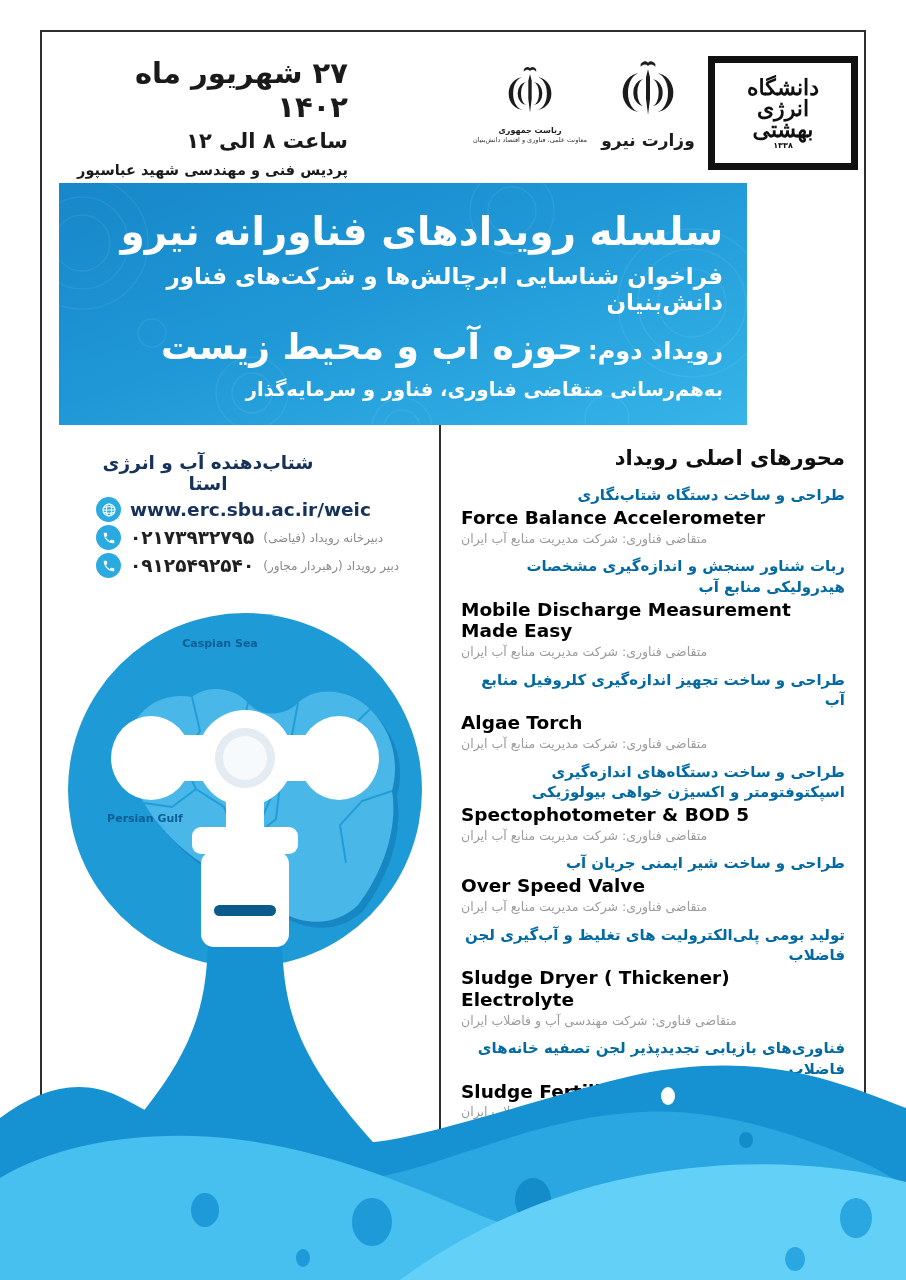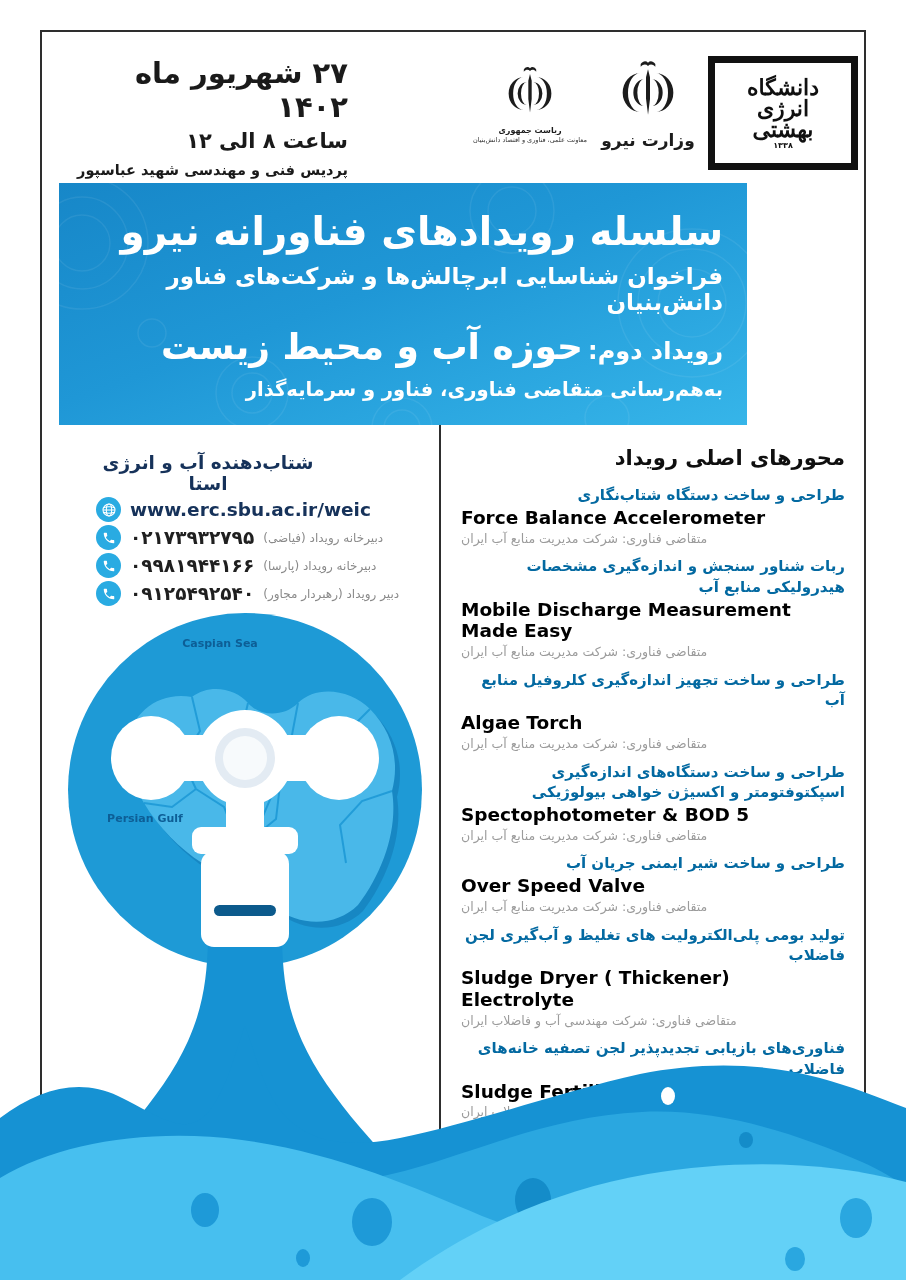--- a/index.html
+++ b/index.html
@@ -171,29 +171,20 @@
     <div class="c-row">
       <span class="c-icon">
         <svg width="14" height="14" viewBox="0 0 24 24" fill="#fff">
             <path d="M6.62 10.79c1.44 2.83 3.76 5.14 6.59 6.59l2.2-2.21c.27-.27.67-.36 1.02-.24 1.12.37 2.33.57 3.57.57.55 0 1 .45 1 1V20c0 .55-.45 1-1 1-9.39 0-17-7.61-17-17 0-.55.45-1 1-1h3.5c.55 0 1 .45 1 1 0 1.25.2 2.45.57 3.57.11.35.03.74-.25 1.02l-2.2 2.2z"></path>
           </svg>
       </span>
       <span class="c-num">۰۲۱۷۳۹۳۲۷۹۵</span>
       <span class="c-label">دبیرخانه رویداد (فیاضی)</span>
     </div>
 
-    <div class="c-row">
-      <span class="c-icon">
-        <svg width="14" height="14" viewBox="0 0 24 24" fill="#fff">
-            <path d="M6.62 10.79c1.44 2.83 3.76 5.14 6.59 6.59l2.2-2.21c.27-.27.67-.36 1.02-.24 1.12.37 2.33.57 3.57.57.55 0 1 .45 1 1V20c0 .55-.45 1-1 1-9.39 0-17-7.61-17-17 0-.55.45-1 1-1h3.5c.55 0 1 .45 1 1 0 1.25.2 2.45.57 3.57.11.35.03.74-.25 1.02l-2.2 2.2z"></path>
-          </svg>
-      </span>
-      <span class="c-num">۰۹۹۸۱۹۴۴۱۶۶</span>
-      <span class="c-label">دبیرخانه رویداد (پارسا)</span>
-    </div>
 
     <div class="c-row">
       <span class="c-icon">
         <svg width="14" height="14" viewBox="0 0 24 24" fill="#fff">
             <path d="M6.62 10.79c1.44 2.83 3.76 5.14 6.59 6.59l2.2-2.21c.27-.27.67-.36 1.02-.24 1.12.37 2.33.57 3.57.57.55 0 1 .45 1 1V20c0 .55-.45 1-1 1-9.39 0-17-7.61-17-17 0-.55.45-1 1-1h3.5c.55 0 1 .45 1 1 0 1.25.2 2.45.57 3.57.11.35.03.74-.25 1.02l-2.2 2.2z"></path>
           </svg>
       </span>
       <span class="c-num">۰۹۱۲۵۴۹۲۵۴۰</span>
       <span class="c-label">دبیر رویداد (رهبردار مجاور)</span>
     </div>

